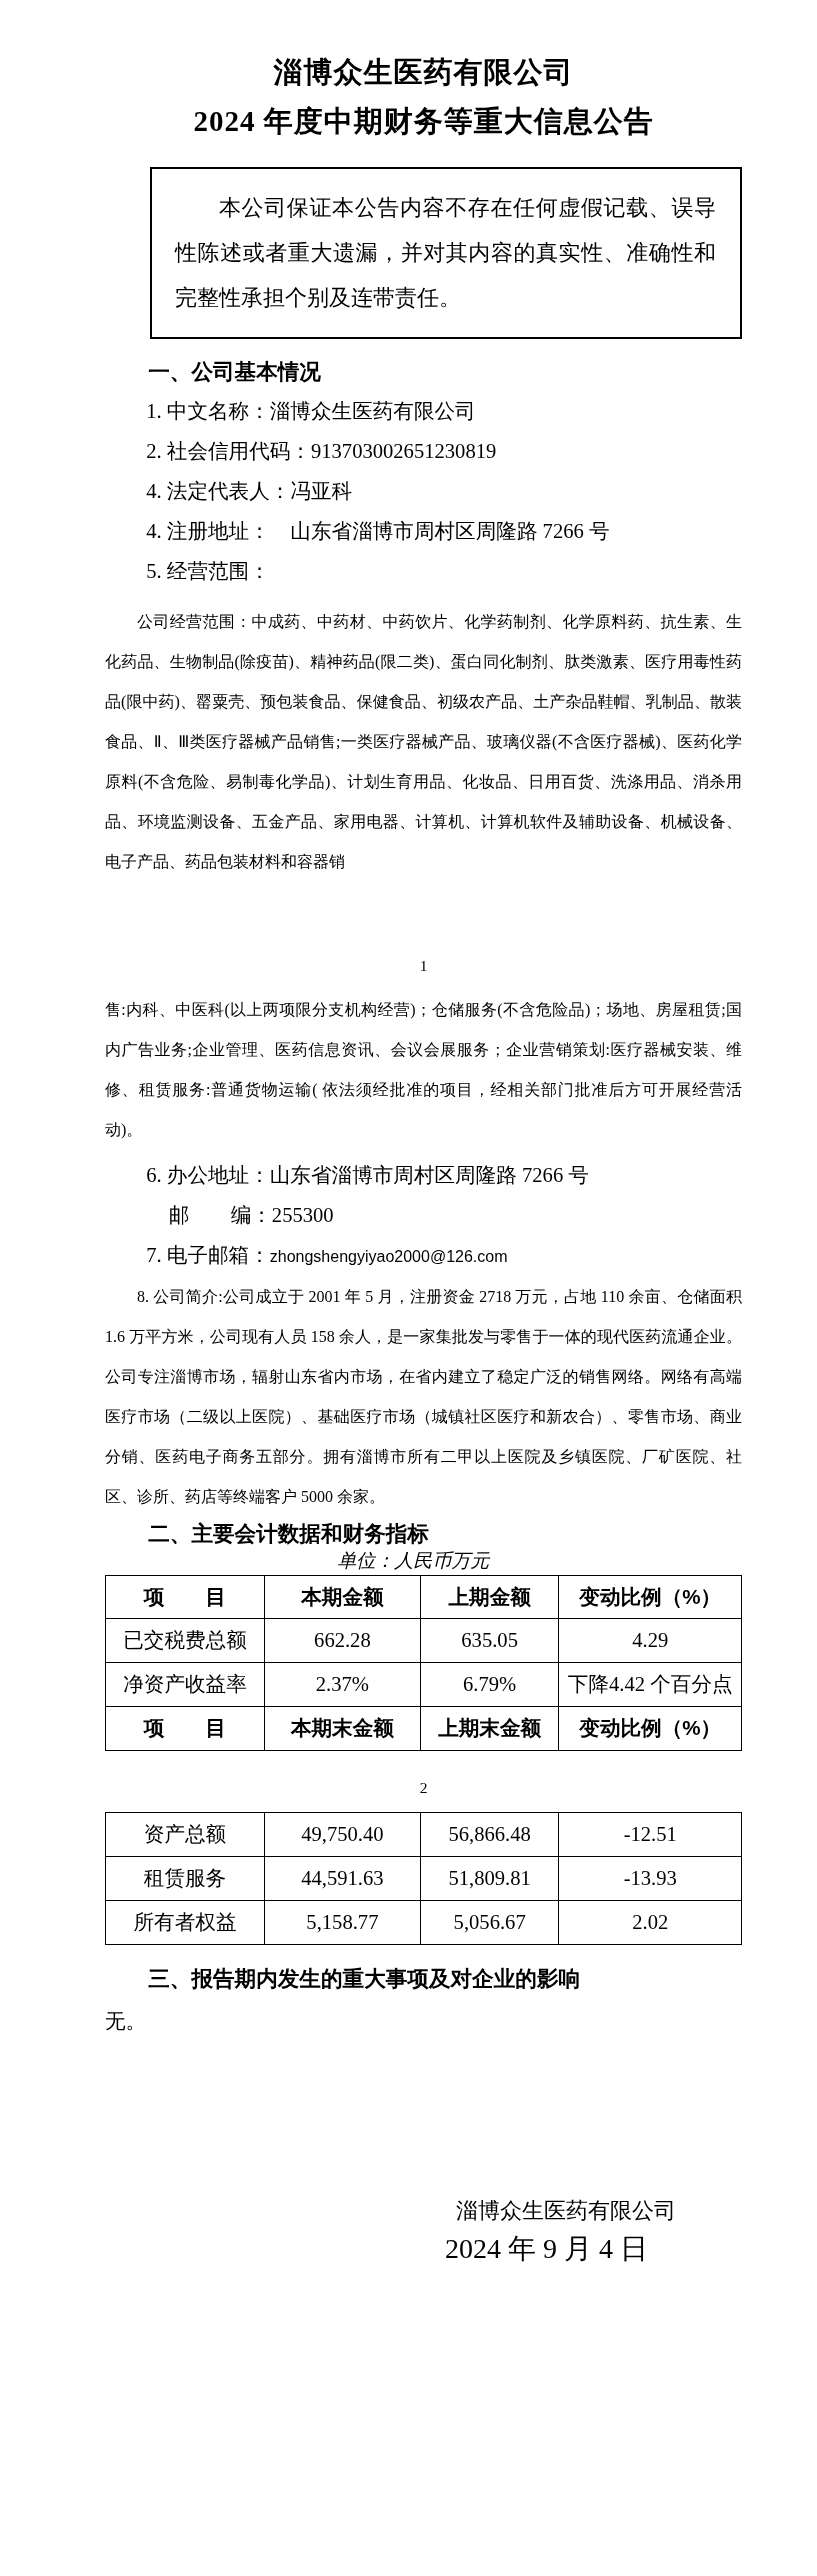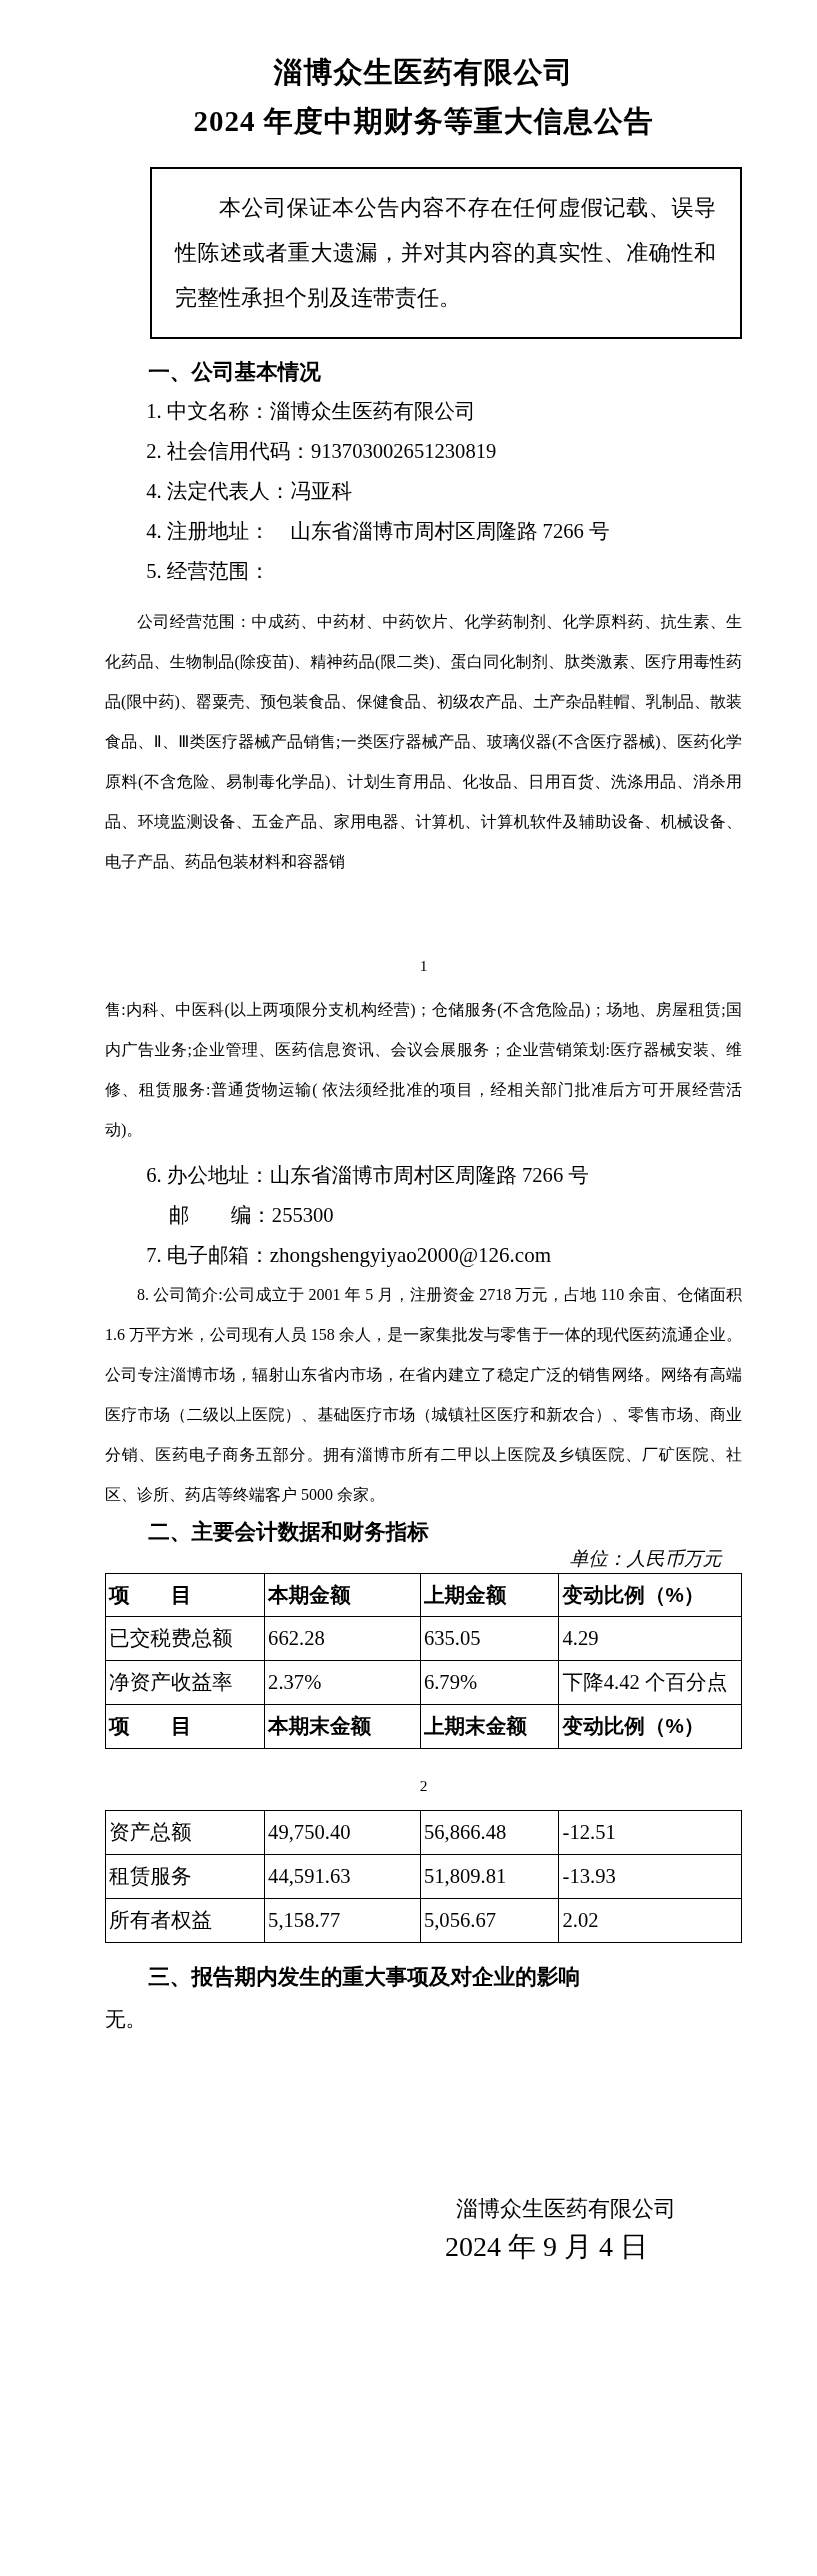--- a/index.html
+++ b/index.html
@@ -68,56 +68,56 @@
     text-align: center;
     font-size: 15.5px;
     line-height: 18.5px;
     font-family: "Liberation Serif", serif;
   }
   .pagefoot1 { margin-top: 75px; }
   .pagefoot2 { margin-top: 28px; }
   .h2 { margin-top: 2.1px; }
   .unit-note {
     margin-top: 1px;
-    text-align: right;
+    text-align: center;
     font-size: 19px;
     line-height: 24px;
     font-style: italic;
     padding-right: 20.6px;
   }
   table {
     width: 100%;
     border-collapse: collapse;
     table-layout: fixed;
   }
   .fin-table { margin-top: 2.1px; border: 1.5px solid #000000; }
   .fin-table2 { margin-top: 14.4px; }
   .fin-table td {
     border: 1px solid #000000;
-    text-align: left;
+    text-align: center;
     vertical-align: middle;
     font-size: 20.6px;
     padding: 0 3.1px;
     overflow: hidden;
   }
   .fin-table td.th {
     font-family: "Liberation Sans", sans-serif;
     font-weight: bold;
   }
   .fin-table tr.hrow td { height: 43px; }
   .fin-table tr.drow td { height: 44px; }
   .sig {
     text-align: right;
     font-size: 22px;
     line-height: 29px;
   }
   .sig-company { margin-top: 155px; padding-right: 66px; }
   .sig-date { margin-top: 9.3px; font-size: 28px; line-height: 27px; padding-right: 94px; }
   .none-line { margin-top: 8.2px; font-size: 20.6px; line-height: 40px; text-indent: 0; }
-  .email { font-family: Liberation Serif, serif; font-size: 21px; }
+  .email { font-family: Liberation Sans, sans-serif; font-size: 16px; }
 </style>
 </head>
 <body>
 
 <div class="page">
   <div class="content">
 
     <div class="title">淄博众生医药有限公司</div>
     <div class="title title2">2024 年度中期财务等重大信息公告</div>
 

